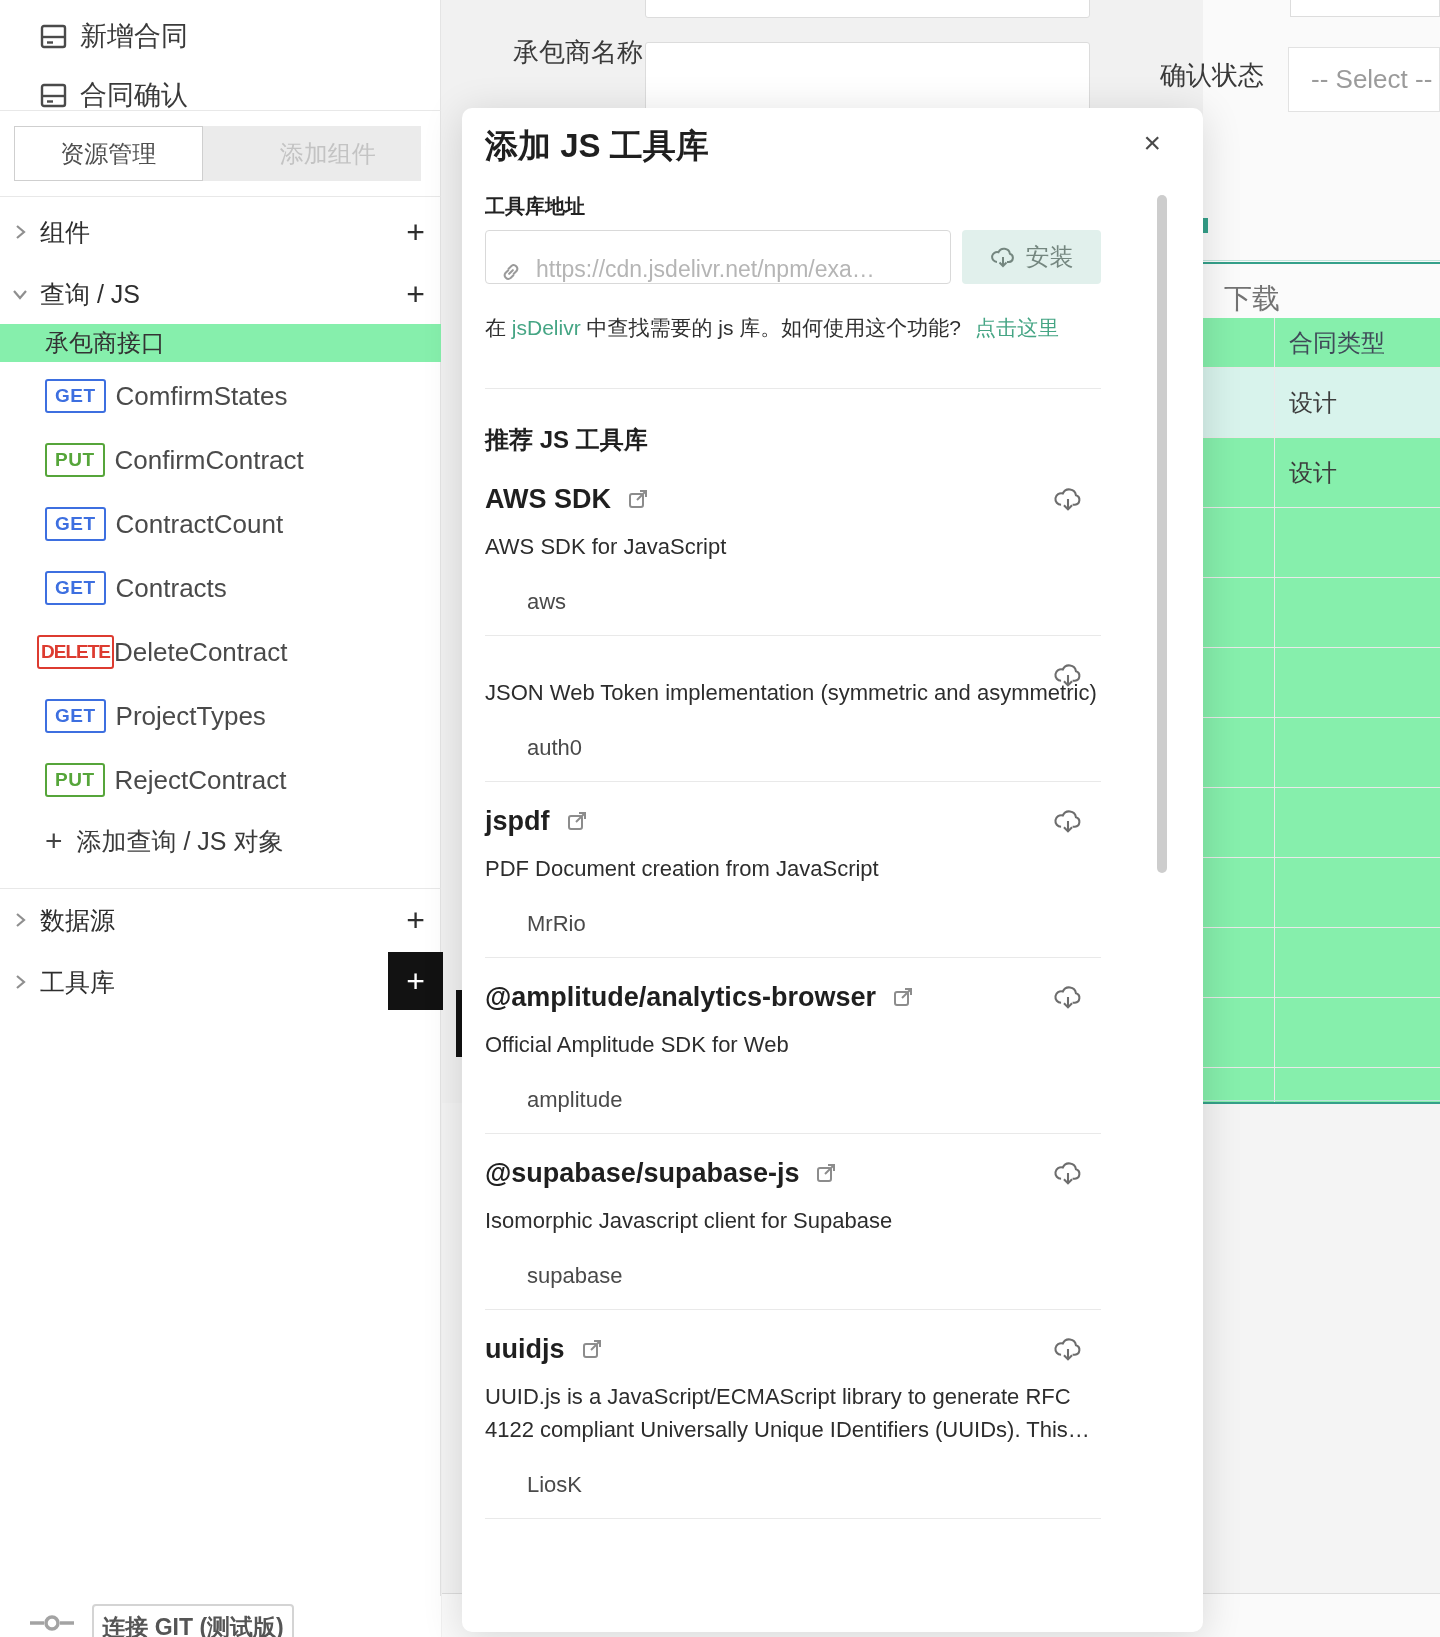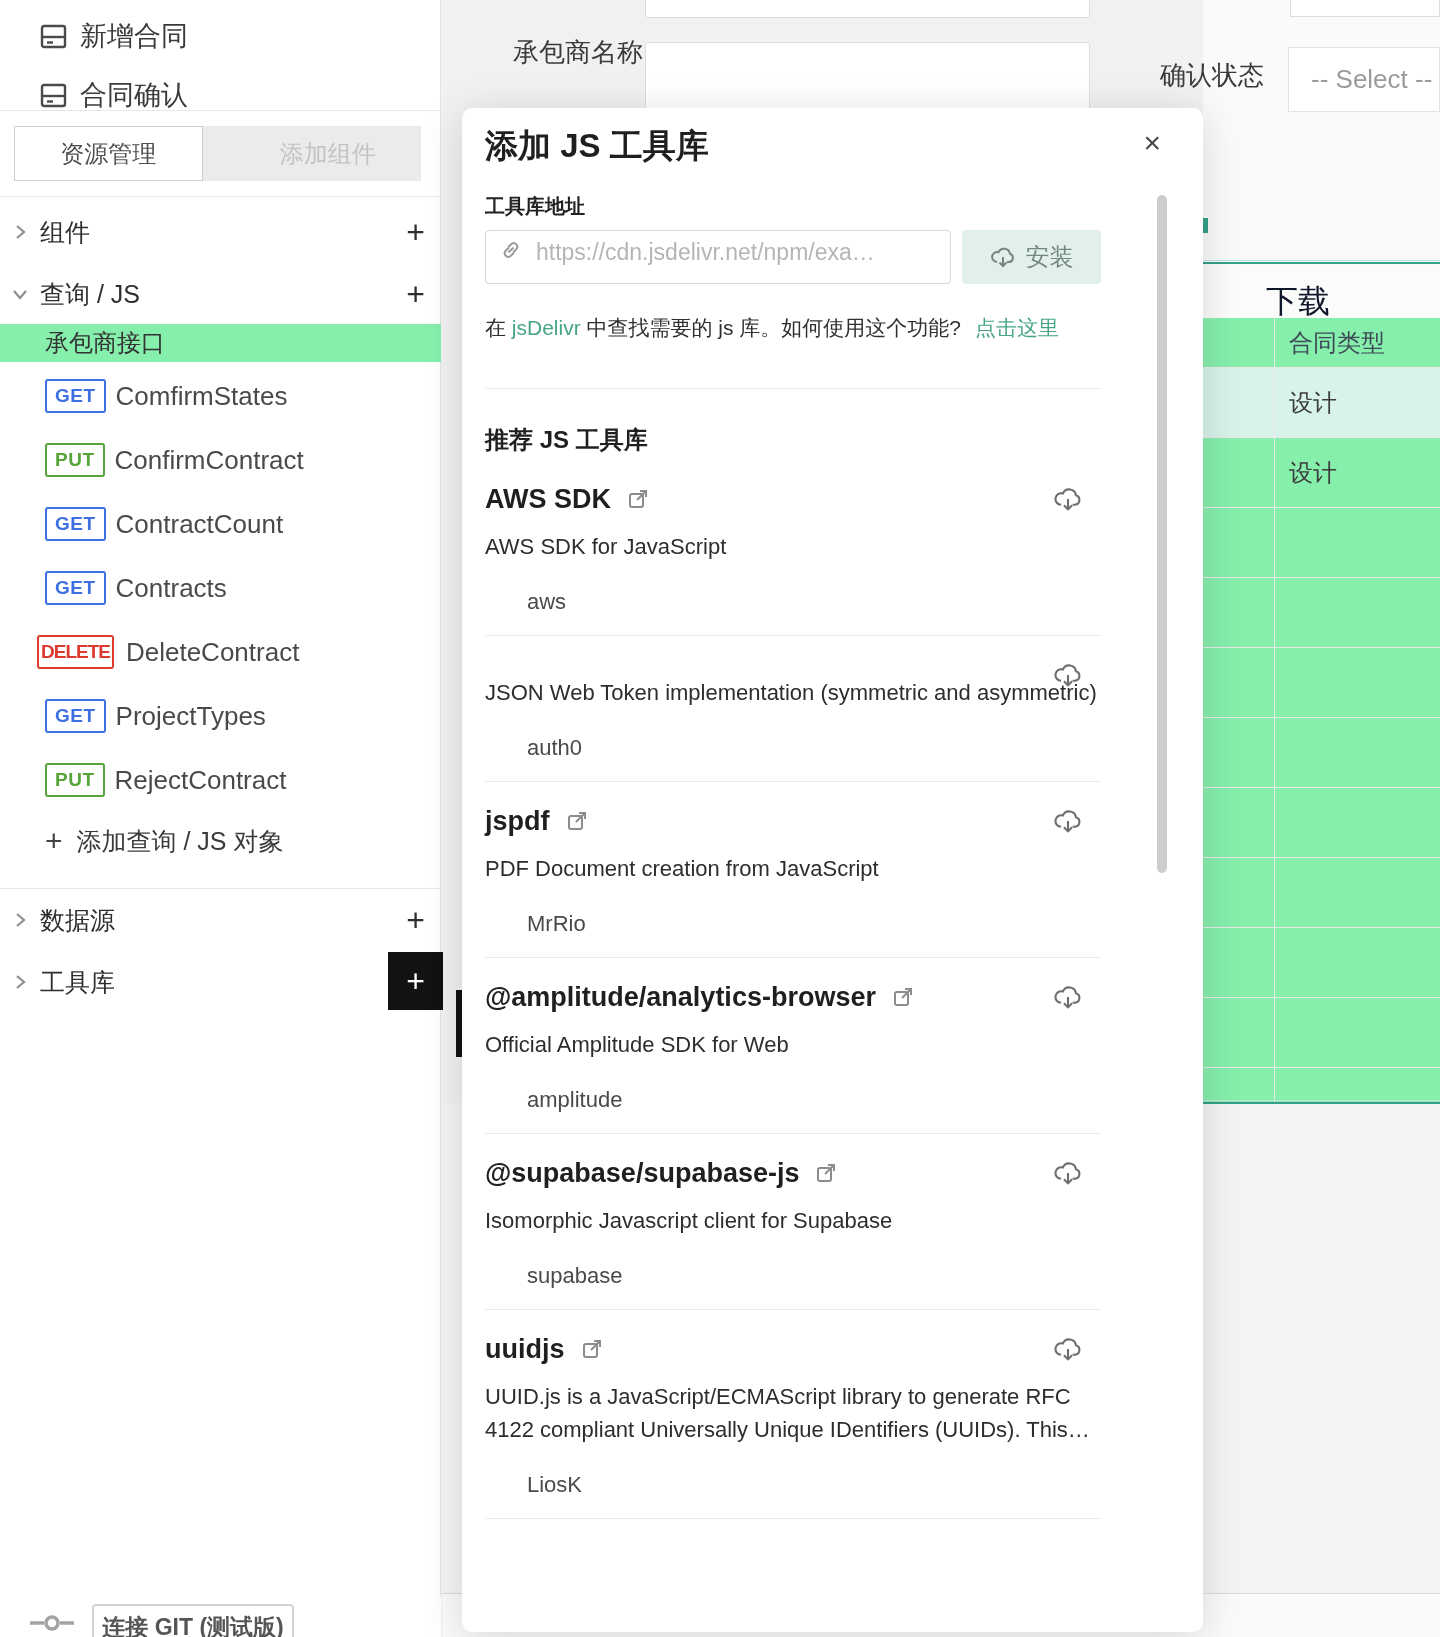--- a/index.html
+++ b/index.html
@@ -20,21 +20,21 @@
   .tabbar { position:absolute; left:14px; top:126px; width:407px; height:55px; background:#ebebeb; display:flex; }
   .tab { flex:1; display:flex; align-items:center; justify-content:center; font-size:24px; }
   .tab.active { background:#fff; border:1px solid #cfcfcf; color:#4f4f4f; }
   .tab.inactive { color:#c3c3c3;margin-left:32px; }
   .tree-row { position:absolute; left:0; width:441px; height:44px; display:flex; align-items:center; }
   .tree-row .chev { width:40px; display:flex; justify-content:center; }
   .tree-row .lbl { font-size:25px; color:#2e2e2e; }
   .tree-row .plus { position:absolute; right:16px; font-size:32px; font-weight:300; color:#2e2e2e; line-height:30px; }
   .group-row { position:absolute; left:0; width:441px; height:38px; background:#86efac; display:flex; align-items:center; padding-left:45px; font-size:24px; color:#333; }
   .api-row { position:absolute; left:0; width:441px; height:40px; display:flex; align-items:center; padding-left:45px; }
-  .api-row.del { padding-left:37px;gap:12px; }
+  .api-row.del { padding-left:37px; }
   .badge { display:inline-block; border:2px solid; border-radius:3px; font-size:19px; font-weight:bold; padding:4px 8px; margin-right:10px; letter-spacing:.5px; }
   .badge.get { color:#3d6fe0; border-color:#3d6fe0; }
   .badge.put { color:#56a53a; border-color:#56a53a; }
   .badge.delete { color:#dd3b30; border-color:#dd3b30; margin-right:0; padding:4px 2px; letter-spacing:-1px; }
   .api-name { font-size:26px; color:#4a4a4a; }
   .add-query { position:absolute; left:45px; top:824px; display:flex; align-items:center; gap:14px; font-size:25px; color:#3a3a3a; }
   .add-query .plus-ic { font-size:30px; font-weight:300; color:#444; }
   .black-plus { position:absolute; left:388px; top:952px; width:55px; height:58px; background:#121212; color:#fff; display:flex; align-items:center; justify-content:center; font-size:32px; font-weight:300; z-index:6; }
   .black-sliver { position:absolute; left:456px; top:990px; width:7px; height:67px; background:#121212; z-index:6; }
   .git-row { position:absolute; left:0; top:1596px; width:441px; height:41px; background:#fff; }
@@ -49,37 +49,37 @@
   .right-input { position:absolute; left:1290px; top:-30px; width:150px; height:47px; background:#fff; border:1px solid #ddd; z-index:1; }
   .confirm-label { position:absolute; left:1160px; top:58px; font-size:26px; color:#3a3a3a; z-index:1; }
   .select-box { position:absolute; left:1288px; top:47px; width:152px; height:65px; background:#fff; border:1px solid #e2e2e2; display:flex; align-items:center; padding-left:22px; font-size:26px; color:#9b9b9b; z-index:1; }
   .teal-sliver { position:absolute; left:1203px; top:218px; width:5px; height:15px; background:#35a08a; z-index:1; }
   .teal-line { position:absolute; left:1203px; width:237px; z-index:2; }
   .teal-line .t1 { height:1px; background:#bfe3da; }
   .teal-line .t2 { height:2px; background:#35a08a; margin-top:1px; }
   .tl-top { top:260px; }
   .tl-bottom { top:1100px; }
   .dl-strip { position:absolute; left:1203px; top:266px; width:237px; height:52px; background:#fbfbfb; z-index:1; }
-  .dl-label { position:absolute; left:1266px; top:280px; font-size:32px; color:#0f172a; z-index:1; }
+  .dl-label { position:absolute; left:1224px; top:280px; font-size:28px; color:#737373; z-index:1; }
   .bg-table { position:absolute; left:1203px; top:318px; width:237px; height:785px; background:#86efac; overflow:hidden; z-index:1; }
   .bt-row { display:flex; height:70px; border-bottom:1px solid #e9e9e9; }
   .bt-row.header { height:50px; }
   .bt-c1 { width:72px; border-right:1px solid #e9e9e9; }
   .bt-c2 { flex:1; display:flex; align-items:center; padding-left:14px; font-size:24px; color:#3c3c3c; }
   .bt-row.header .bt-c2 { color:#3f4a58; }
   .bt-row.selected { background:#d8f3ec; }
   .canvas-bottom { position:absolute; left:442px; top:1103px; width:998px; height:534px; background:#f4f4f4; z-index:0; }
   .bottom-divider { position:absolute; left:442px; top:1593px; width:998px; height:1px; background:#dcdcdc; z-index:1; }
   .below-divider { position:absolute; left:442px; top:1594px; width:998px; height:43px; background:#fafafa; z-index:1; }
   
   .modal { position:absolute; left:462px; top:108px; width:741px; height:1524px; background:#fff; border-radius:10px; box-shadow:0 6px 40px rgba(0,0,0,.14); z-index:10; overflow:hidden; }
   .m-title { position:absolute; left:23px; top:16px; font-size:33px; font-weight:bold; color:#1f1f1f; }
   .m-close { position:absolute; right:42px; top:20px; font-size:30px; color:#4a4a4a; line-height:30px; cursor:pointer; }
   .m-url-label { position:absolute; left:23px; top:85px; font-size:20px; font-weight:bold; color:#222; }
-  .m-input { position:absolute; left:23px; top:122px; width:466px; height:54px; border:1px solid #d9d9d9; border-radius:4px; display:flex; align-items:flex-start; padding:8px 14px; gap:14px; background:#fff; }
+  .m-input { position:absolute; left:23px; top:122px; width:466px; height:54px; border:1px solid #d9d9d9; border-radius:4px; display:flex; align-items:flex-end; padding:0 14px; gap:14px; background:#fff; }
   .m-input input { border:none; outline:none; flex:1; font-size:23px; color:#555; font-family:inherit; }
   .m-input input::placeholder { color:#b5b5b5; }
   .m-install { position:absolute; left:500px; top:122px; width:139px; height:54px; background:#e1f0ec; border:none; border-radius:4px; display:flex; align-items:center; justify-content:center; gap:10px; font-size:24px; color:#74867f; font-family:inherit; }
   .m-help { position:absolute; left:23px; top:206px; font-size:21px; color:#2f2f2f; }
   .m-help .lnk { color:#45a584; }
   .m-help .lnk2 { color:#45a584; margin-left:14px; }
   .m-divider { position:absolute; left:23px; top:280px; width:616px; height:1px; background:#e9e9e9; }
   .m-rec { position:absolute; left:23px; top:316px; font-size:24px; font-weight:bold; color:#1f1f1f; }
   .m-list { position:absolute; left:23px; top:352px; width:616px; }
   .lib { position:relative; padding:24px 0 20px 0; border-bottom:1px solid #e9e9e9; }

